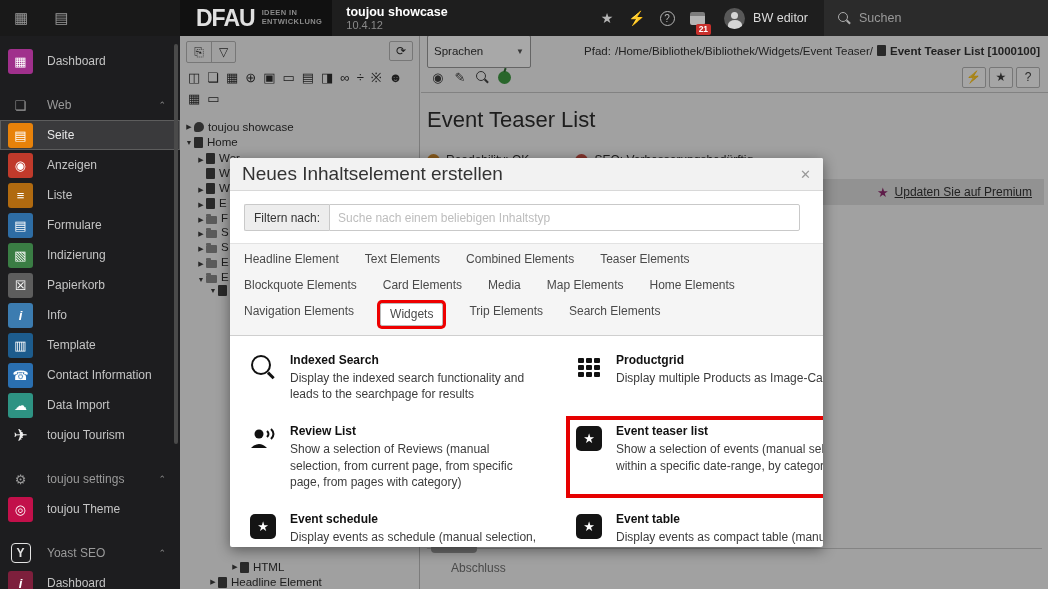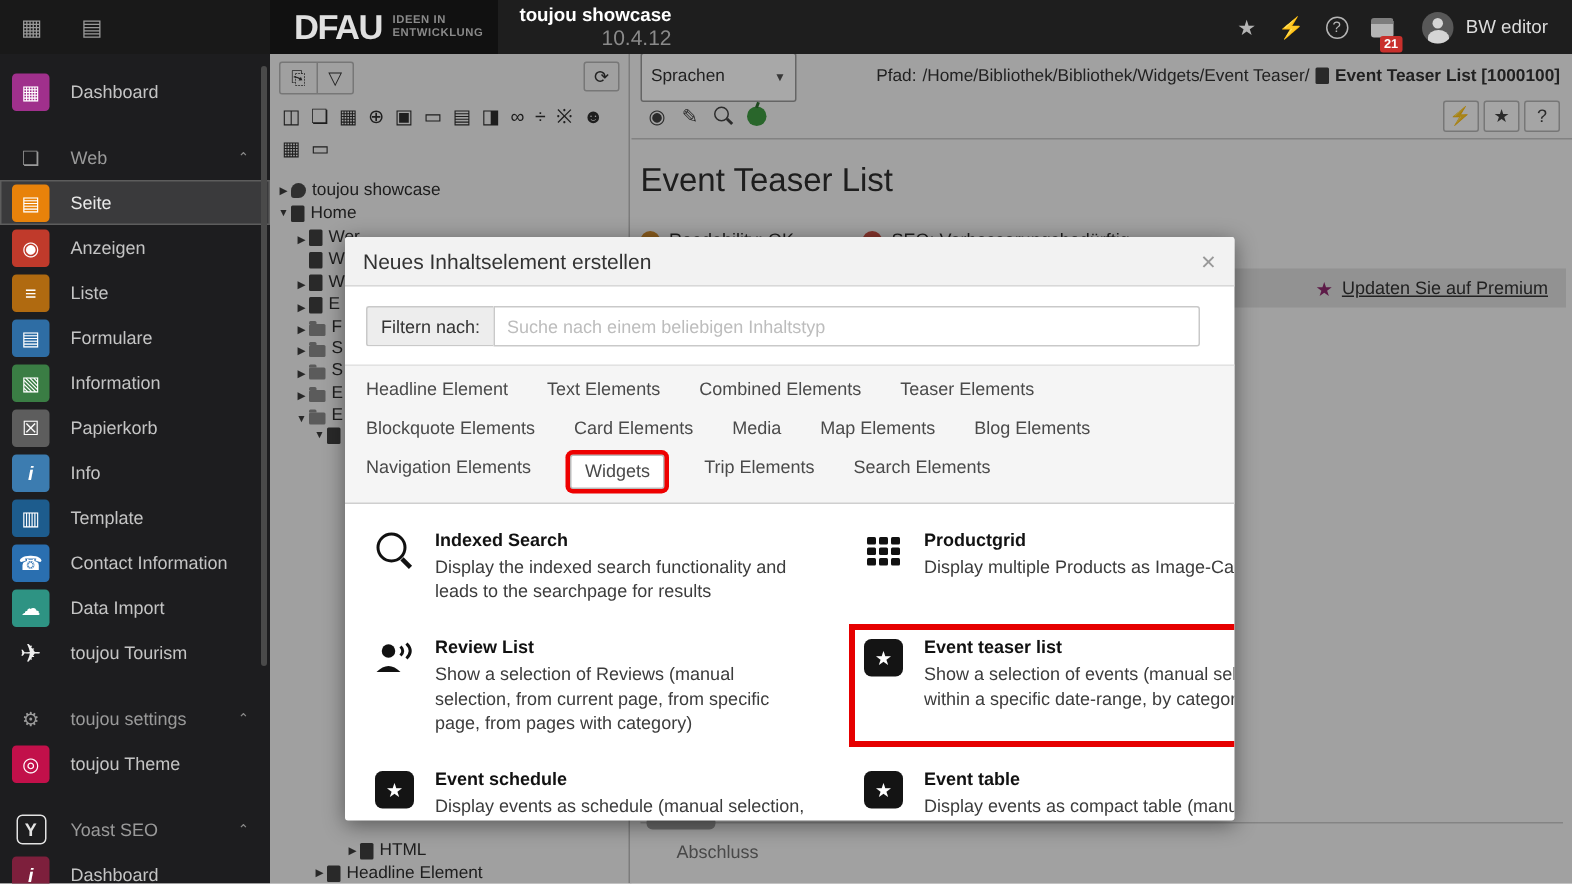--- a/index.html
+++ b/index.html
@@ -8,21 +8,21 @@
 
   
   .topbar { position:absolute; top:0; left:0; width:1048px; height:36px; background:#1e1e1e; z-index:60; display:flex; align-items:stretch; }
   .tb-left { width:180px; background:#191919; display:flex; align-items:center; gap:26px; padding-left:14px; }
   .tb-left .mico { color:#9a9a9a; font-size:15px; cursor:pointer; }
   .tb-logo { display:flex; align-items:center; gap:7px; padding:0 10px 0 16px; background:#111; height:36px; }
   .tb-logo .dfau { color:#e0e0e0; font-weight:bold; font-size:23px; letter-spacing:-1px; }
   .tb-logo .claim { color:#8a8a8a; font-size:7.5px; font-weight:bold; line-height:1.15; letter-spacing:.4px; }
   .tb-site { padding-left:14px; display:flex; flex-direction:column; justify-content:center; }
   .tb-site .sname { color:#fff; font-size:12.5px; font-weight:bold; }
-  .tb-site .sver { color:#8a8a8a; font-size:14px;text-align:right; }
+  .tb-site .sver { color:#8a8a8a; font-size:11px; }
   .tb-right { margin-left:auto; display:flex; align-items:center; }
   .tb-btn { color:#b5b5b5; width:30px; height:36px; display:flex; align-items:center; justify-content:center; font-size:14px; cursor:pointer; position:relative; }
   .tb-help { width:15px; height:15px; border:1.4px solid #b5b5b5; border-radius:50%; font-size:10px; display:flex; align-items:center; justify-content:center; }
   .cal { width:15px; height:13px; background:#b5b5b5; border-radius:2px; border-top:4px solid #7d7d7d; }
   .badge { position:absolute; bottom:1px; right:1px; background:#c9302c; color:#fff; font-size:8.5px; font-weight:bold; padding:0 3px; border-radius:2px; line-height:11px; }
   .avatar { width:21px; height:21px; border-radius:50%; background:#585858; position:relative; overflow:hidden; margin:0 8px 0 12px; }
   .avatar .hd { position:absolute; top:4px; left:7px; width:7px; height:7px; border-radius:50%; background:#d5d5d5; }
   .avatar .bd { position:absolute; top:12px; left:3.5px; width:14px; height:10px; border-radius:50% 50% 0 0; background:#d5d5d5; }
   .tb-user { color:#dcdcdc; font-size:12.5px; padding-right:16px; cursor:pointer; }
   .tb-search { width:224px; background:#2b2b2b; height:36px; display:flex; align-items:center; gap:9px; padding-left:14px; }
@@ -92,21 +92,21 @@
   .premium a { color:#333; text-decoration:underline; cursor:pointer; }
   .c-bottom { position:absolute; bottom:0; left:0; width:100%; }
   .frag-pill { position:absolute; bottom:36px; left:10px; width:46px; height:9px; background:#9e9e9e; border-radius:4px; }
   .c-div { border-top:1px solid #c9c9c9; margin:0 6px; }
   .abschluss { font-size:12px; color:#6f6f6f; padding:12px 0 14px 30px; }
 
   
   .overlay { position:absolute; top:36px; left:180px; width:868px; height:553px; background:rgba(0,0,0,.34); z-index:45; }
   .modal { position:absolute; top:158px; left:230px; width:593px; height:389px; background:#fff; z-index:70; box-shadow:0 3px 14px rgba(0,0,0,.45); border-radius:2px; overflow:hidden; display:flex; flex-direction:column; }
   .m-head { height:33px; background:#f2f2f2; border-bottom:1px solid #d8d8d8; display:flex; align-items:center; padding:0 12px; flex:none; }
-  .m-title { font-size:14px; color:#333; }
+  .m-title { font-size:19px; color:#333; }
   .m-close { margin-left:auto; color:#999; font-size:13px; cursor:pointer; }
   .m-filter { display:flex; margin:13px 23px 12px 14px; height:27px; flex:none; }
   .m-flabel { background:#ededed; border:1px solid #c9c9c9; border-right:none; border-radius:2px 0 0 2px; display:flex; align-items:center; padding:0 9px; font-size:12px; color:#333; }
   .m-finput { flex:1; border:1px solid #c9c9c9; border-radius:0 2px 2px 0; font-size:12px; padding:0 8px; color:#333; outline:none; font-family:inherit; }
   .m-finput::placeholder { color:#bdbdbd; }
   .m-tabs { background:#f5f5f5; border-top:1px solid #e2e2e2; border-bottom:1px solid #cfcfcf; padding:7px 14px 9px 14px; display:flex; flex-wrap:wrap; column-gap:26px; row-gap:9px; flex:none; }
   .m-tab { font-size:12px; color:#4a4a4a; cursor:pointer; line-height:17px; }
   .m-tab.active { background:#fff; border:1px solid #bbb; border-radius:2px; padding:2px 9px; position:relative; }
   .m-tab.annotated { box-shadow:0 0 0 3px #ee0000;text-align:right; }
   .m-items { padding:13px 14px; display:grid; grid-template-columns:1fr 1fr; column-gap:24px; row-gap:14px; overflow:hidden; }
@@ -147,20 +147,24 @@
       </span>
     <span class="tb-btn">
         <span class="cal"></span>
         <span class="badge">21</span>
       </span>
     <span class="avatar">
         <span class="hd"></span>
         <span class="bd"></span>
       </span>
     <span class="tb-user">BW editor</span>
+    <div class="tb-search">
+      <span class="mag"></span>
+      <input placeholder="Suchen" style="">
+    </div>
   </div>
 </div>
 
 <div class="sidebar">
 
     <div class="sb-item">
       <span class="ic" style="background:#a0308c">▦</span>
       <span class="lb">Dashboard</span>
       <span class="chev"></span>
     </div>
@@ -190,21 +194,21 @@
     </div>
 
     <div class="sb-item">
       <span class="ic" style="background:#2e6da4">▤</span>
       <span class="lb">Formulare</span>
       <span class="chev"></span>
     </div>
 
     <div class="sb-item">
       <span class="ic" style="background:#3a7d44">▧</span>
-      <span class="lb">Information</span>
+      <span class="lb">Indizierung</span>
       <span class="chev"></span>
     </div>
 
     <div class="sb-item">
       <span class="ic" style="background:#5d5d5d">☒</span>
       <span class="lb">Papierkorb</span>
       <span class="chev"></span>
     </div>
 
     <div class="sb-item">
@@ -499,21 +503,21 @@
       <span class="m-tab">Teaser Elements</span>
 
       <span class="m-tab">Blockquote Elements</span>
 
       <span class="m-tab">Card Elements</span>
 
       <span class="m-tab">Media</span>
 
       <span class="m-tab">Map Elements</span>
 
-      <span class="m-tab">Blog Elements</span>
+      <span class="m-tab">Home Elements</span>
 
       <span class="m-tab">Navigation Elements</span>
 
       <span class="m-tab active annotated">Widgets</span>
 
       <span class="m-tab">Trip Elements</span>
 
       <span class="m-tab">Search Elements</span>
     </div>
   <div class="m-items">

